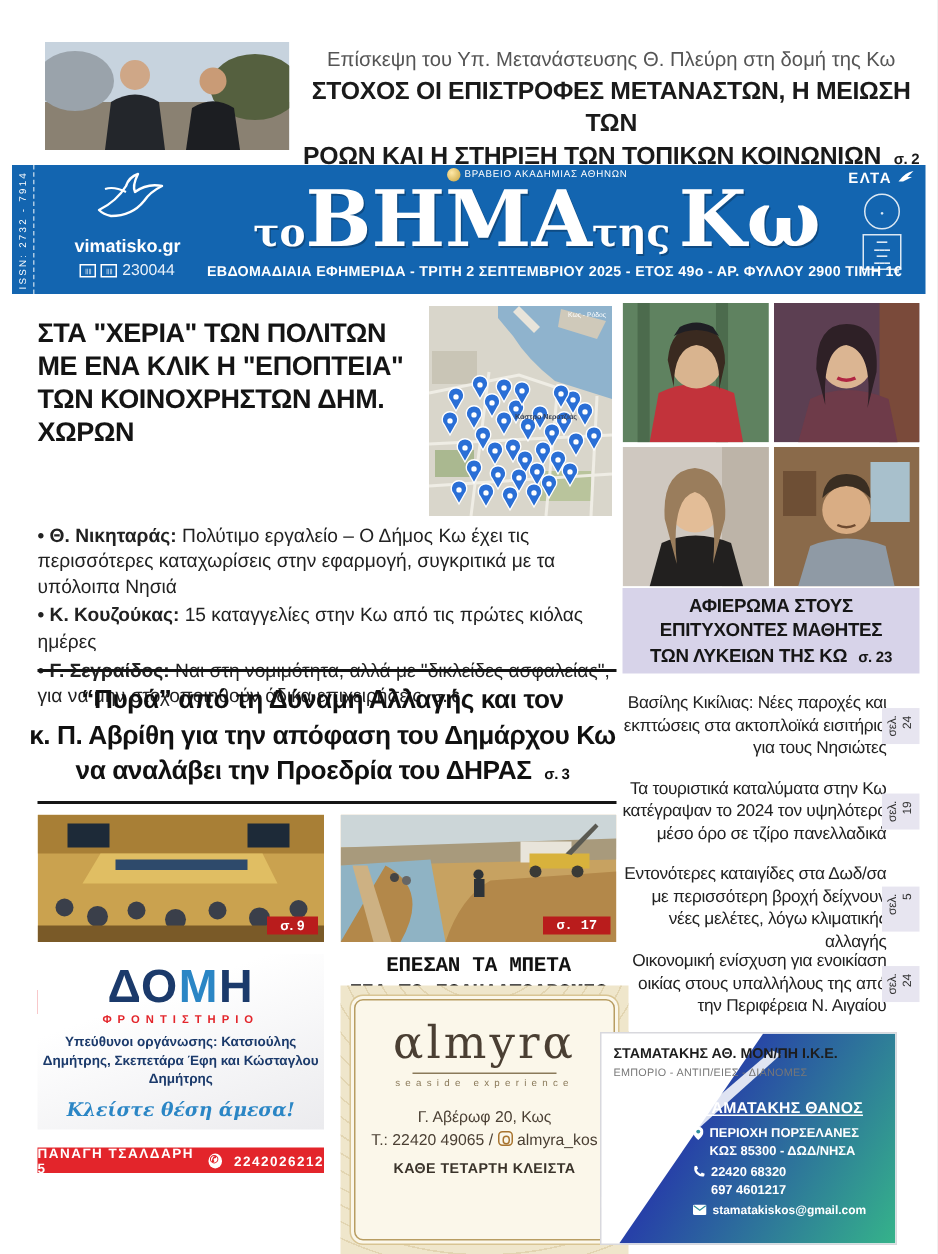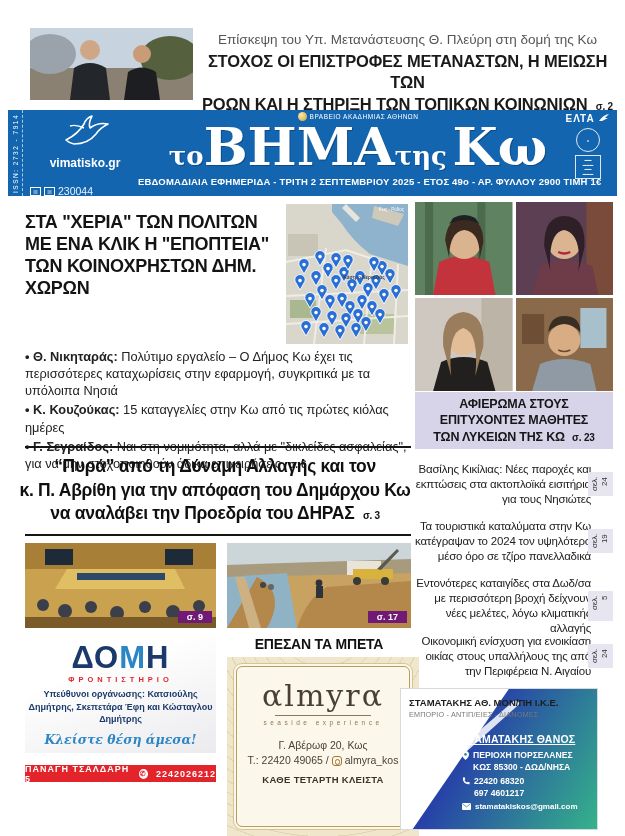--- a/index.html
+++ b/index.html
@@ -15,21 +15,21 @@
   .top-kicker { font-size:13.5px; color:#555; margin-bottom:4px; }
   .top-main { font-weight:bold; font-size:16.5px; line-height:1.3; color:#1a1a1a; letter-spacing:-0.2px; }
   .pref { font-size:10px; font-weight:bold; margin-left:4px; }
   
   .masthead { position:absolute; left:8px; top:110px; width:609px; height:86px; background:#1365b0; }
   .issn { position:absolute; left:0; top:0; bottom:0; width:15px; border-right:1px dashed rgba(255,255,255,.65);
           display:flex; align-items:center; justify-content:center; }
   .issn span { writing-mode:vertical-rl; transform:rotate(180deg); color:#fff; font-size:6.5px; letter-spacing:1.5px; }
   .mh-left { position:absolute; left:22px; top:4px; width:110px; text-align:center; color:#fff; }
   .mh-site { font-weight:bold; font-size:12px; margin-top:2px; }
-  .mh-bar { display:flex; align-items:center; gap:3px; margin-top:15px; }
+  .mh-bar { display:flex; align-items:center; justify-content:center; gap:3px; margin-top:3px; }
   .mh-bar .bc { width:11px; height:9px; border:1px solid #fff; font-size:4px; line-height:8px; overflow:hidden; color:#fff; }
   .mh-bar .num { font-size:10.5px; color:#eaf2fa; }
   .mh-center { position:absolute; left:130px; top:2px; width:440px; text-align:center; color:#fff; }
   .mh-award { font-size:6.5px; letter-spacing:.5px; display:flex; align-items:center; justify-content:center; gap:3px; }
   .medal { width:9px; height:9px; border-radius:50%; background:radial-gradient(circle at 35% 35%, #ffe9a8, #c8a23c); display:inline-block; }
   .mh-title { font-family:"DejaVu Serif", serif; font-weight:bold; line-height:1; margin-top:0px;
               text-shadow:1px 1px 0 rgba(0,0,0,.25); white-space:nowrap; }
   .mh-title .sm { font-size:26px; }
   .mh-title .xl { font-size:52px; }
   .mh-sub { font-size:9.5px; font-weight:bold; letter-spacing:.2px; margin-top:3px; white-space:nowrap; }
@@ -48,23 +48,23 @@
   .bullets { position:absolute; left:25px; top:348px; width:386px; font-size:12.8px; line-height:1.34; color:#222; }
   .bullets .b { margin-bottom:2px; }
   .bullets .b::before { content:"• "; font-weight:bold; }
   .rule { position:absolute; left:25px; width:386px; height:2px; background:#151515; }
   .r1 { top:446px; } .r2 { top:534px; }
   .mid-head { position:absolute; left:15px; top:455px; width:400px; text-align:center;
               font-size:17.5px; font-weight:bold; line-height:1.35; letter-spacing:-0.3px; color:#101010; }
   
   .story { position:absolute; top:543px; }
   .story.s1 { left:25px; width:191px; }
-  .story.s2 { left:227px; width:184px; }
+  .story.s2 { left:227px; width:184px;font-family:Liberation Mono, monospace; }
   .sphoto { position:relative; width:100%; height:85px; overflow:hidden; }
-  .ptag { position:absolute; right:4px; bottom:5px; background:#701a75; color:#fff; font-size:9px; font-weight:bold;
+  .ptag { position:absolute; right:4px; bottom:5px; background:#b91c1c; color:#fff; font-size:9px; font-weight:bold;
           padding:1px 9px; }
   .shead { margin-top:7px; text-align:center; font-size:14px; font-weight:bold; line-height:1.3; letter-spacing:-0.2px; }
   
   .red-banner { position:absolute; left:25px; top:660px; width:191px; height:16px; background:#e3252b; color:#fff;
                 font-size:8.2px; font-weight:bold; letter-spacing:.4px; text-align:center; line-height:16px; }
   .domi { position:absolute; left:25px; top:636px; width:191px; height:117px; text-align:center;
           background:linear-gradient(160deg,#ffffff 30%,#ebebee 100%); }
   .domi-logo { font-size:31px; font-weight:bold; color:#1b3a6b; letter-spacing:1px; line-height:1; margin-top:6px;
                font-family:"Liberation Sans", sans-serif; }
   .domi-logo .m { color:#2b86c5; }
@@ -81,21 +81,21 @@
   
   .almyra { position:absolute; left:227px; top:657px; width:192px; height:179px; background:#efe6cb;
             background-image:repeating-radial-gradient(circle at 50% -40px, transparent 0 9px, rgba(186,160,100,.25) 9px 10px); }
   .al-card { position:absolute; left:9px; top:9px; right:9px; bottom:9px; background:#fbf7ea;
              border:1px solid #b89d62; box-shadow:0 0 0 2px #fbf7ea, 0 0 0 3px #d8c493; border-radius:6px;
              text-align:center; padding-top:14px; }
   .al-name { font-family:"DejaVu Serif", serif; font-size:30px; color:#4a3f33; letter-spacing:2px; line-height:1; }
   .al-line { width:96px; height:1px; background:#8a7a5a; margin:4px auto 3px; }
   .al-tag { font-size:6.5px; letter-spacing:3.5px; color:#8a7a5a; }
   .al-addr { font-size:10.5px; color:#4a3f33; margin-top:13px; }
-  .al-tel { font-size:10.5px; color:#4a3f33; margin-top:3px; display:flex; justify-content:center; align-items:flex-end; gap:3px; }
+  .al-tel { font-size:10.5px; color:#4a3f33; margin-top:3px; display:flex; justify-content:center; align-items:flex-start; gap:3px; }
   .ig { width:10px; height:10px; border:1.4px solid #a8742f; border-radius:3px; position:relative; display:inline-block; }
   .ig::after { content:""; position:absolute; left:2px; top:2px; width:3.5px; height:3.5px; border:1.2px solid #a8742f; border-radius:50%; }
   .al-note { font-size:9.5px; font-weight:bold; color:#3a332a; margin-top:8px; letter-spacing:.3px; }
   
   .sb-photos { position:absolute; left:415px; top:202px; width:198px; display:grid;
                grid-template-columns:1fr 1fr; gap:3px; }
   .sb-photos .cell { height:93px; position:relative; overflow:hidden; }
   .tribute { position:absolute; left:415px; top:392px; width:198px; height:57px; background:#d7d3e9;
              display:flex; align-items:center; justify-content:center; text-align:center;
              font-size:12.5px; font-weight:bold; line-height:1.3; color:#161616; letter-spacing:-0.2px; }

